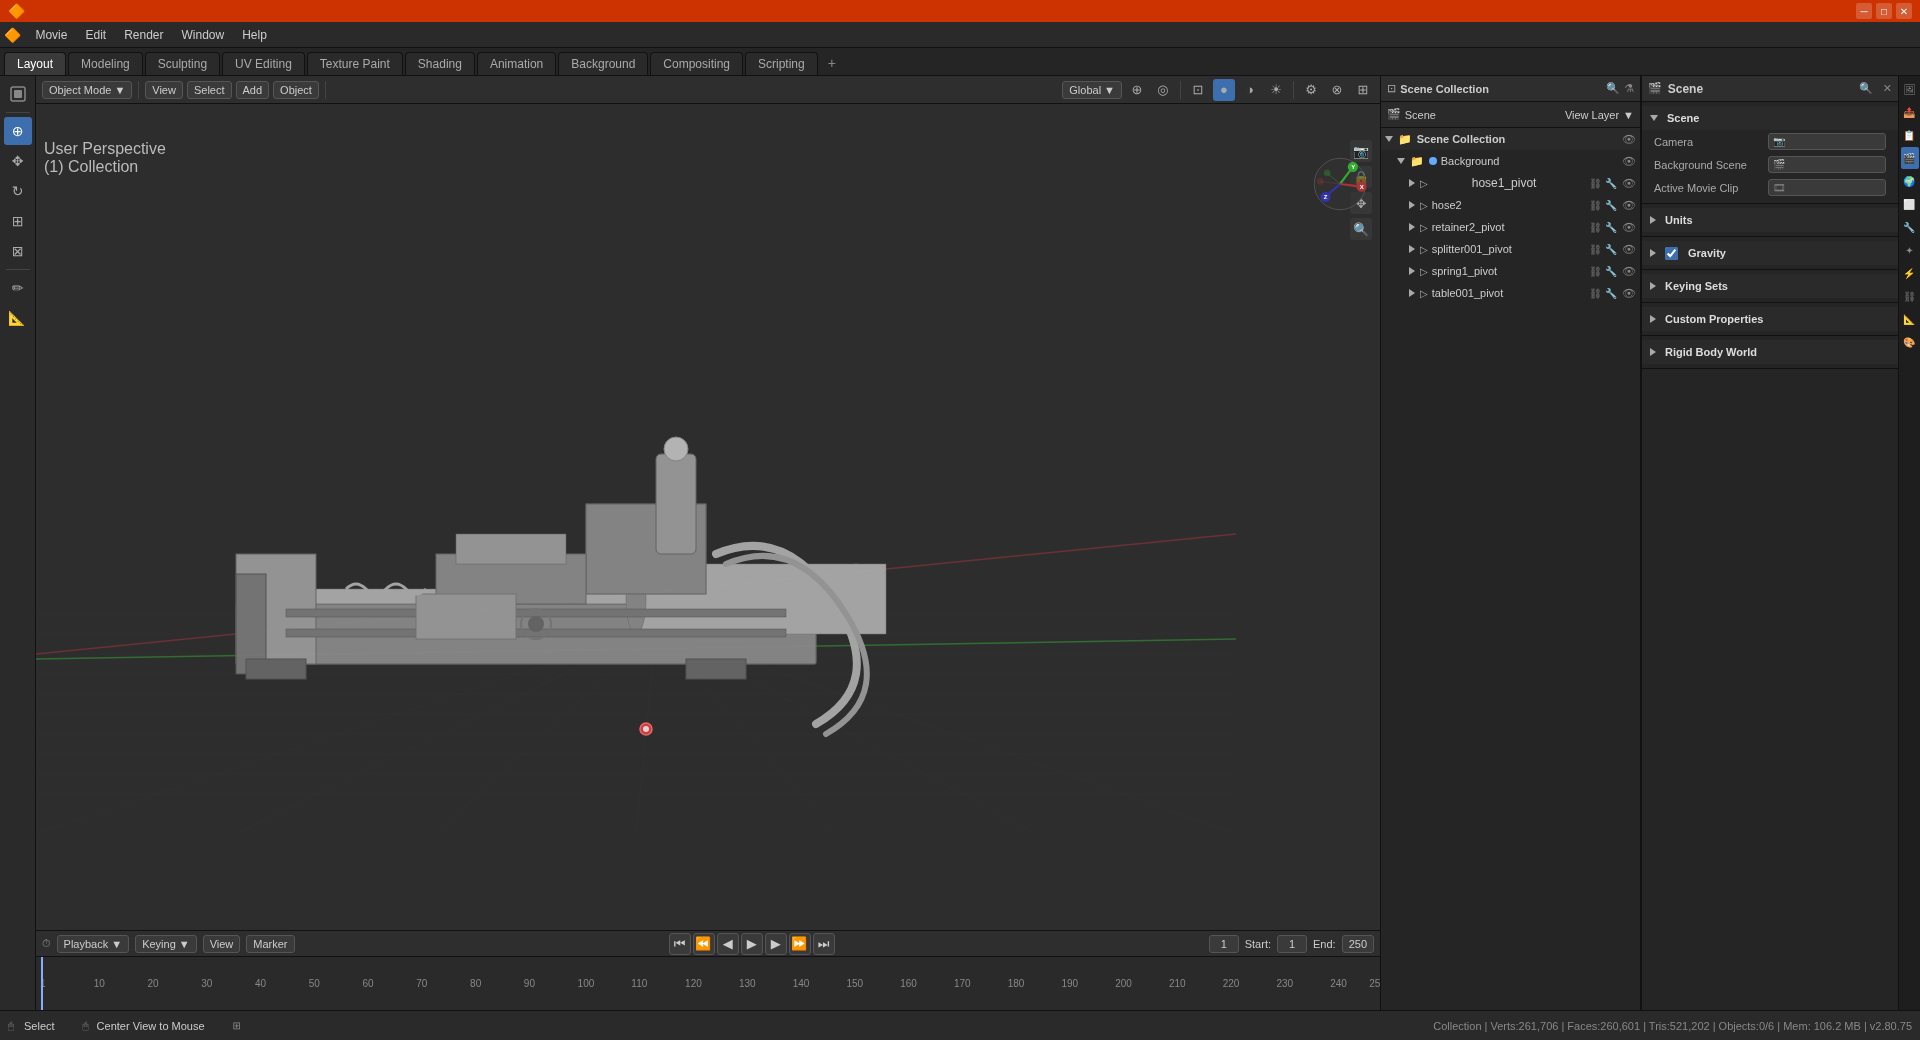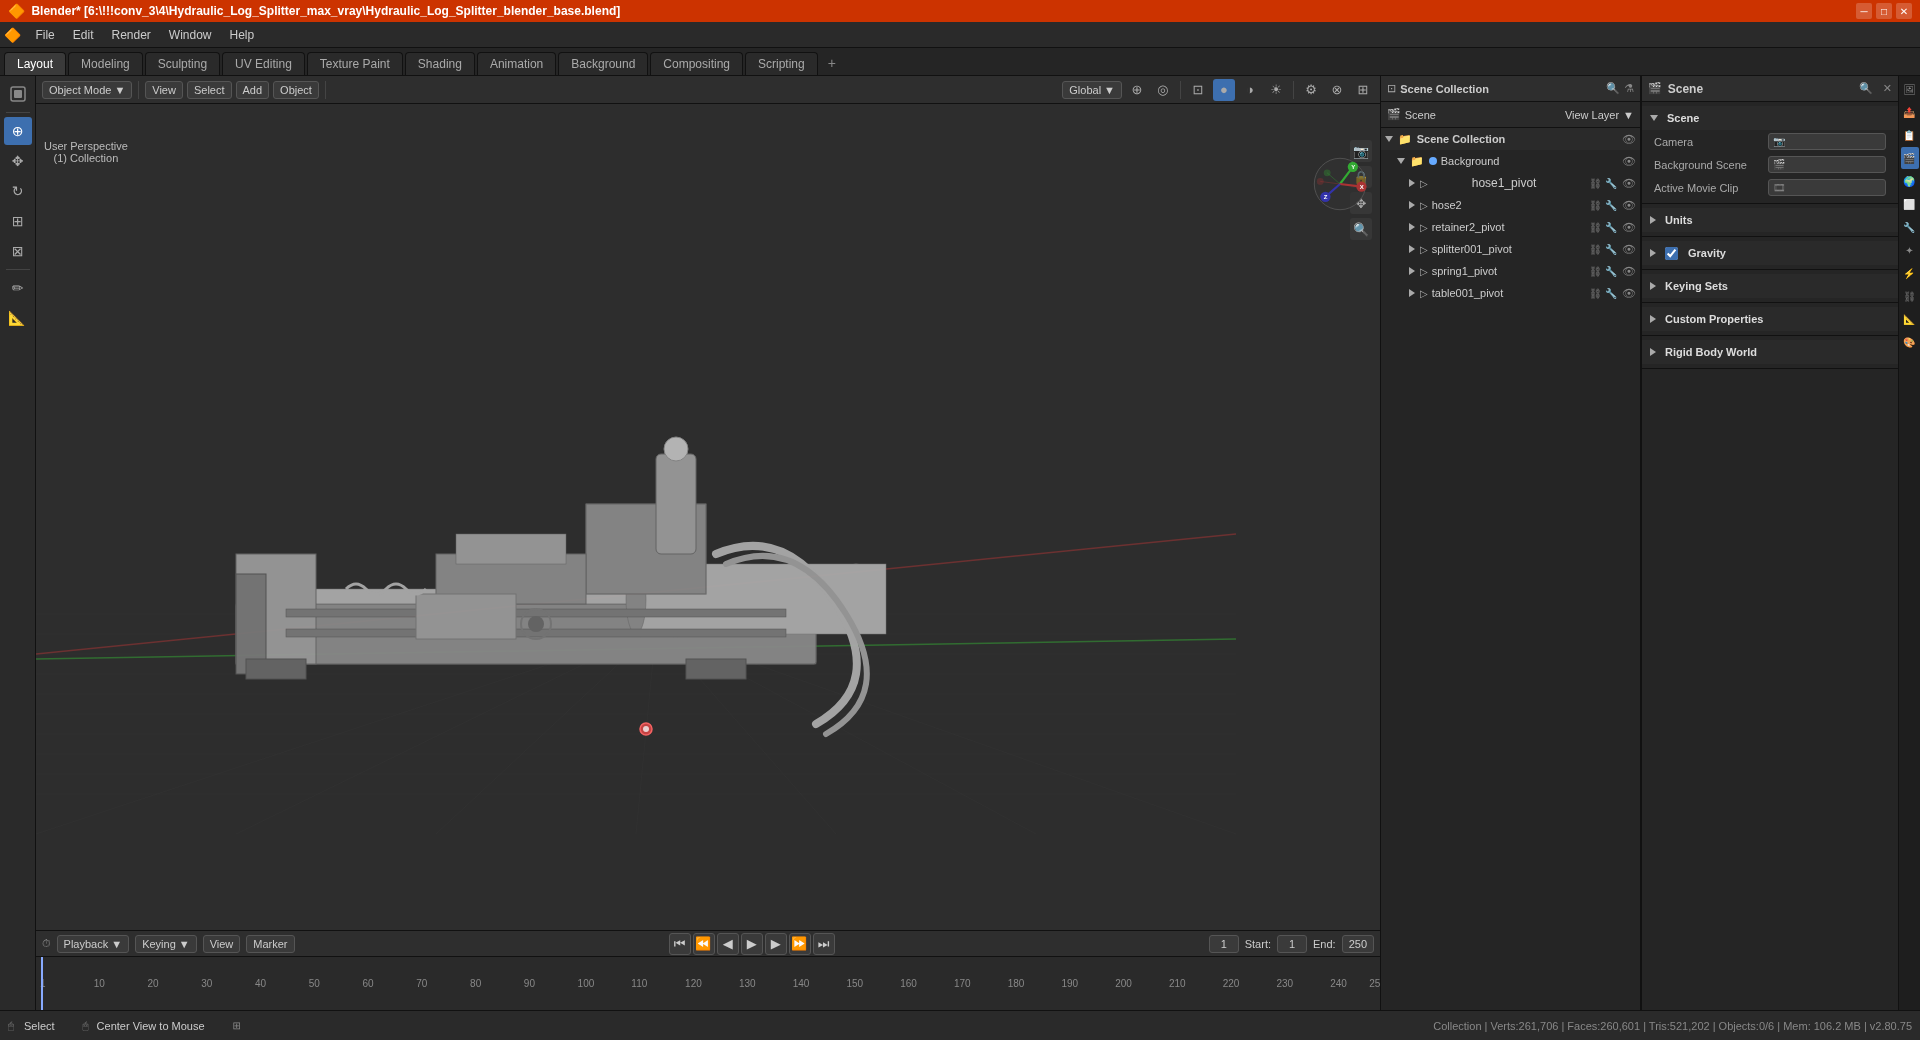--- a/index.html
+++ b/index.html
@@ -197,24 +197,23 @@
       width: 100%;
       height: 100%;
     }
 
     
     #viewport-info {
       position: absolute;
       top: 36px;
       left: 8px;
       color: #bbb;
-      font-size: 11px;
+      font-size: 16px;
       z-index: 5;
       pointer-events: none;
-      text-align: center;
     }
 
     
     #viewport-nav {
       position: absolute;
       top: 36px;
       right: 8px;
       display: flex;
       flex-direction: column;
       gap: 4px;
@@ -460,32 +459,31 @@
     .prop-tab-v.active { background: #3d6faf; color: white; }
   </style>
 </head>
 <body>
 
 <div id="app-container">
 
   <div id="title-bar">
     <div class="title-left">
       <span style="font-size:14px;">🔶</span>
-      <span>Blender* [6:\!!!conv_3\4\Hydraulic_Log_Splitter_max_vray\Hydraulic_Log_Splitter_blender_base.blend]</span>
     </div>
     <div class="title-controls">
       <span>─</span>
       <span>□</span>
       <span>✕</span>
     </div>
   </div>
 
   <div id="menu-bar">
     <span style="font-size:14px; margin-right:4px;">🔶</span>
-    <div class="menu-item">File</div>
+    <div class="menu-item">Movie</div>
     <div class="menu-item">Edit</div>
     <div class="menu-item">Render</div>
     <div class="menu-item">Window</div>
     <div class="menu-item">Help</div>
   </div>
 
   <div id="workspace-tabs">
     <div class="workspace-tab active">Layout</div>
     <div class="workspace-tab">Modeling</div>
     <div class="workspace-tab">Sculpting</div>

